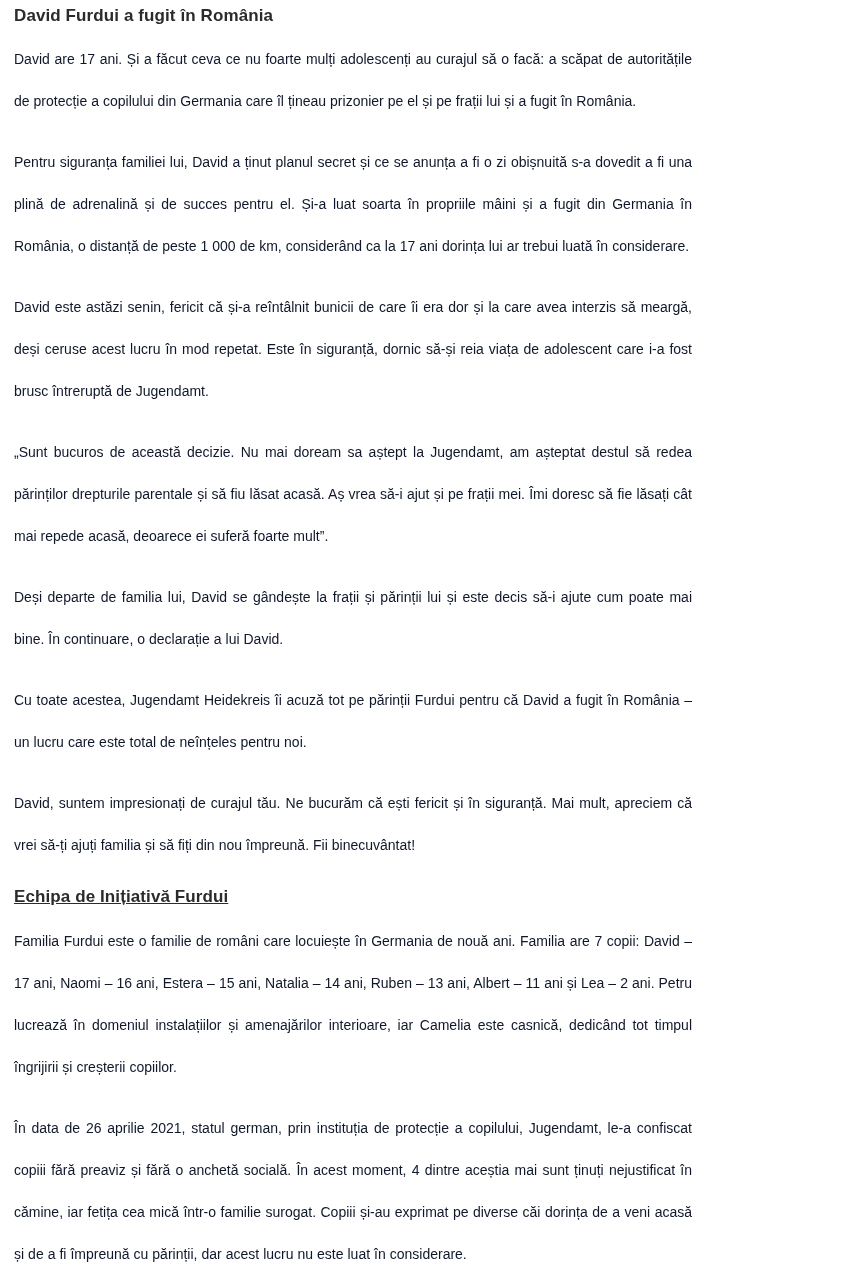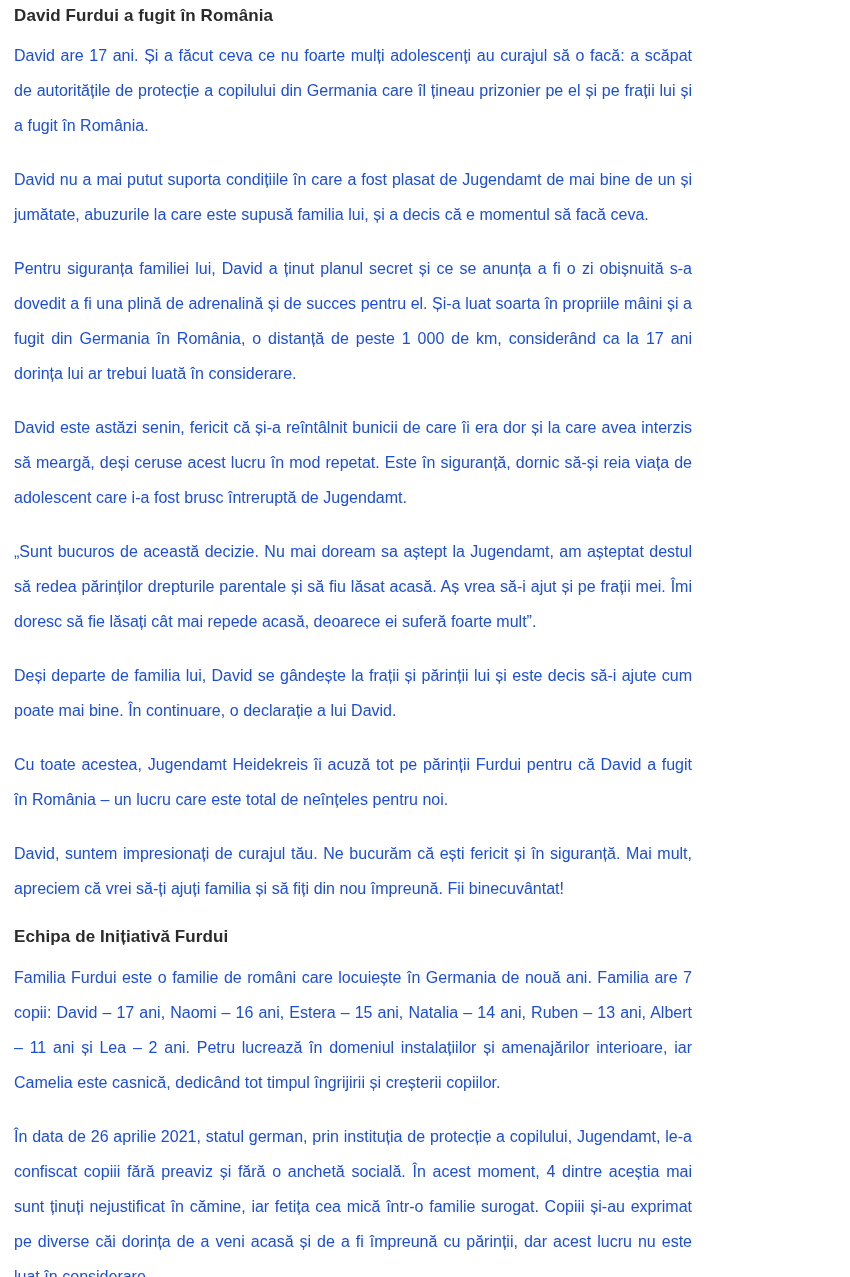--- a/index.html
+++ b/index.html
@@ -25,42 +25,42 @@
     line-height: 24px;
     font-weight: bold;
     color: #2b2b2b;
     margin: 0 0 10px 0;
     text-align: left;
     letter-spacing: 0.1px;
   }
   .heading.secondary {
     margin-top: 13px;
     margin-bottom: 11px;
+    text-decoration: underline;
   }
   p.para {
-    font-size: 16px;
-    line-height: 35px;
+    font-size: 14px;
+    line-height: 42px;
     margin: 0 0 19px 0;
     text-align: justify;
     text-justify: inter-word;
-    color: #1d4ed8;
+    color: #0f172a;
     hyphens: none;
     word-spacing: 0.1px;
   }
   p.para:last-child {
     margin-bottom: 4px;
   }
 </style>
 </head>
 <body>
 
 <div class="doc" id="doc-root">
     <h2 class="heading">David Furdui a fugit în România</h2>
     <p class="para">David are 17 ani. Și a făcut ceva ce nu foarte mulți adolescenți au curajul să o facă: a scăpat de autoritățile de protecție a copilului din Germania care îl țineau prizonier pe el și pe frații lui și a fugit în România.</p>
-    <p class="para">David nu a mai putut suporta condițiile în care a fost plasat de Jugendamt de mai bine de un și jumătate, abuzurile la care este supusă familia lui, și a decis că e momentul să facă ceva.</p>
     <p class="para">Pentru siguranța familiei lui, David a ținut planul secret și ce se anunța a fi o zi obișnuită s-a dovedit a fi una plină de adrenalină și de succes pentru el. Și-a luat soarta în propriile mâini și a fugit din Germania în România, o distanță de peste 1 000 de km, considerând ca la 17 ani dorința lui ar trebui luată în considerare.</p>
     <p class="para">David este astăzi senin, fericit că și-a reîntâlnit bunicii de care îi era dor și la care avea interzis să meargă, deși ceruse acest lucru în mod repetat. Este în siguranță, dornic să-și reia viața de adolescent care i-a fost brusc întreruptă de Jugendamt.</p>
     <p class="para">„Sunt bucuros de această decizie. Nu mai doream sa aștept la Jugendamt, am așteptat destul să redea părinților drepturile parentale și să fiu lăsat acasă. Aș vrea să-i ajut și pe frații mei. Îmi doresc să fie lăsați cât mai repede acasă, deoarece ei suferă foarte mult”.</p>
     <p class="para">Deși departe de familia lui, David se gândește la frații și părinții lui și este decis să-i ajute cum poate mai bine. În continuare, o declarație a lui David.</p>
     <p class="para">Cu toate acestea, Jugendamt Heidekreis îi acuză tot pe părinții Furdui pentru că David a fugit în România – un lucru care este total de neînțeles pentru noi.</p>
     <p class="para">David, suntem impresionați de curajul tău. Ne bucurăm că ești fericit și în siguranță. Mai mult, apreciem că vrei să-ți ajuți familia și să fiți din nou împreună. Fii binecuvântat!</p>
     <h2 class="heading secondary">Echipa de Inițiativă Furdui</h2>
     <p class="para">Familia Furdui este o familie de români care locuiește în Germania de nouă ani. Familia are 7 copii: David – 17 ani, Naomi – 16 ani, Estera – 15 ani, Natalia – 14 ani, Ruben – 13 ani, Albert – 11 ani și Lea – 2 ani. Petru lucrează în domeniul instalațiilor și amenajărilor interioare, iar Camelia este casnică, dedicând tot timpul îngrijirii și creșterii copiilor.</p>
     <p class="para">În data de 26 aprilie 2021, statul german, prin instituția de protecție a copilului, Jugendamt, le-a confiscat copiii fără preaviz și fără o anchetă socială. În acest moment, 4 dintre aceștia mai sunt ținuți nejustificat în cămine, iar fetița cea mică într-o familie surogat. Copiii și-au exprimat pe diverse căi dorința de a veni acasă și de a fi împreună cu părinții, dar acest lucru nu este luat în considerare.</p>
   </div>

